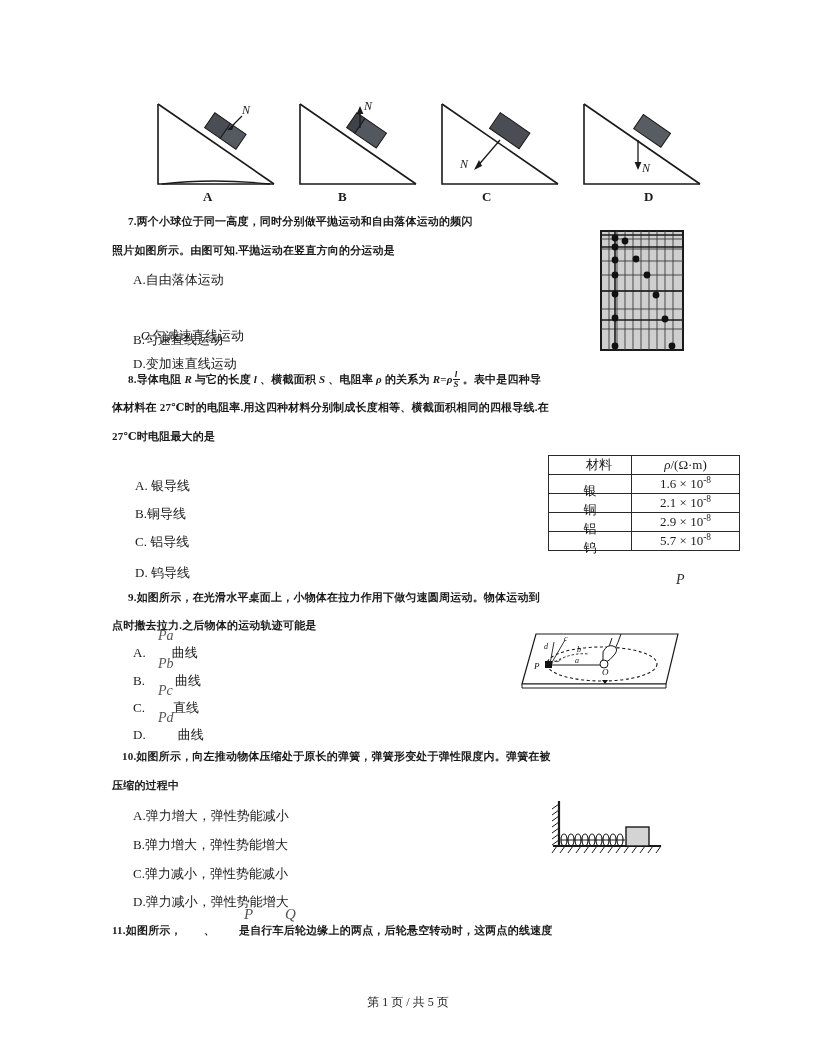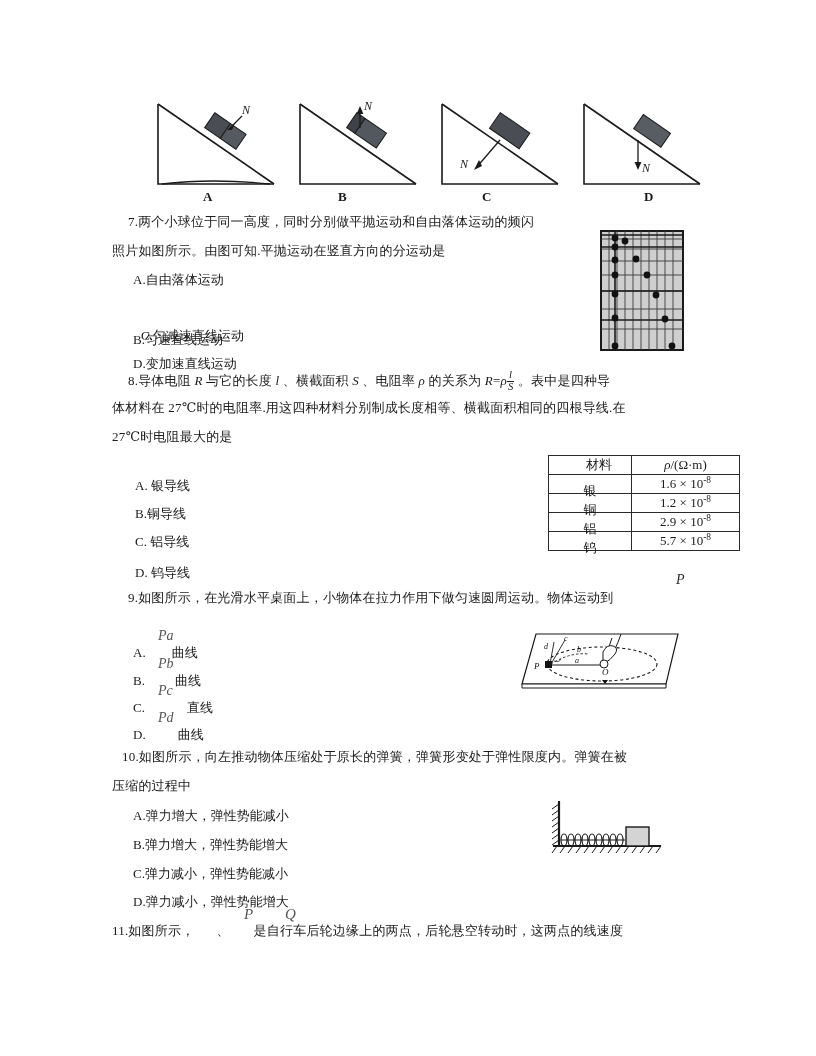--- a/index.html
+++ b/index.html
@@ -18,24 +18,25 @@
   .page {
     position: absolute;
     left: 0; top: 0;
     width: 816px;
     height: 1056px;
   }
 
   
   .q-line {
     position: absolute;
-    font-size: 13px;
+    font-size: 11px;
     line-height: 17px;
     white-space: nowrap;
     letter-spacing: 0.2px;
+    font-weight: bold;
   }
   .opt {
     position: absolute;
     font-size: 13px;
     line-height: 16px;
     white-space: nowrap;
   }
   .opt .lbl {
     font-family: "Liberation Serif", serif;
   }
@@ -234,43 +235,44 @@
         <tr>
       <th class="mat-col">材料</th>
       <th class="val-col"><span class="mi">ρ</span><span>/(Ω·m)</span></th>
     </tr>
     <tr>
       <td><span class="mat-shift">银</span></td>
       <td><span>1.6 × 10</span><span class="sup">-8</span></td>
     </tr>
     <tr>
       <td><span class="mat-shift">铜</span></td>
-      <td><span>1.2 × 10</span><span class="sup">-8</span></td>
+      <td><span>2.1 × 10</span><span class="sup">-8</span></td>
     </tr>
     <tr>
       <td><span class="mat-shift">铝</span></td>
       <td><span>2.9 × 10</span><span class="sup">-8</span></td>
     </tr>
     <tr>
       <td><span class="mat-shift">钨</span></td>
       <td><span>5.7 × 10</span><span class="sup">-8</span></td>
     </tr>
   </tbody>
     </table>
 
   <div class="q-line" style="left:128px; top:589px;">9.如图所示，在光滑水平桌面上，小物体在拉力作用下做匀速圆周运动。物体运动到</div>
+  <div class="q-line" style="left:112px; top:617px;">点时撤去拉力.之后物体的运动轨迹可能是</div>
 
   <div class="float-mark" style="left:158px; top:628px;">Pa</div>
   <div class="float-mark" style="left:158px; top:656px;">Pb</div>
   <div class="float-mark" style="left:158px; top:683px;">Pc</div>
   <div class="float-mark" style="left:158px; top:710px;">Pd</div>
 
   <div class="opt" style="left:133px; top:645px;"><span class="lbl">A.</span><span style="margin-left:26px;">曲线</span></div>
   <div class="opt" style="left:133px; top:673px;"><span class="lbl">B.</span><span style="margin-left:30px;">曲线</span></div>
-  <div class="opt" style="left:133px; top:700px;"><span class="lbl">C.</span><span style="margin-left:42px;">直线</span></div>
+  <div class="opt" style="left:133px; top:700px;"><span class="lbl">C.</span><span style="margin-left:28px;">直线</span></div>
   <div class="opt" style="left:133px; top:727px;"><span class="lbl">D.</span><span style="margin-left:32px;">曲线</span></div>
 
   <div class="float-mark" style="left:676px; top:572px; color:#2a2a2a;">P</div>
 
   <div class="fig-wrap" style="left:518px; top:612px;">
     <svg width="170" height="80" viewBox="0 0 170 80">
       <polygon points="18,22 160,22 148,72 4,72" fill="#ffffff" stroke="#1a1a1a" stroke-width="1.2"></polygon>
       <polygon points="4,72 148,72 148,76 4,76" fill="#ffffff" stroke="#1a1a1a" stroke-width="1"></polygon>
       <ellipse cx="84" cy="52" rx="55" ry="17" fill="none" stroke="#1a1a1a" stroke-width="1.1" stroke-dasharray="3,2.6"></ellipse>
       <line x1="31" y1="53" x2="84" y2="53" stroke="#1a1a1a" stroke-width="1"></line>
@@ -346,14 +348,15 @@
     </svg>
   </div>
 
   <div class="float-mark" style="left:244px; top:906px; font-size:15px;">P</div>
   <div class="float-mark" style="left:285px; top:906px; font-size:15px;">Q</div>
 
   <div class="q-line" style="left:112px; top:922px;">
     <span>11.如图所示，</span><span style="display:inline-block; width:22px;"></span><span>、</span><span style="display:inline-block; width:24px;"></span><span>是自行车后轮边缘上的两点，后轮悬空转动时，这两点的线速度</span>
   </div>
 
+  <div class="footer" style="left:0; top:994px;">第 1 页 / 共 5 页</div>
 
 </div>
 
 </body></html>

